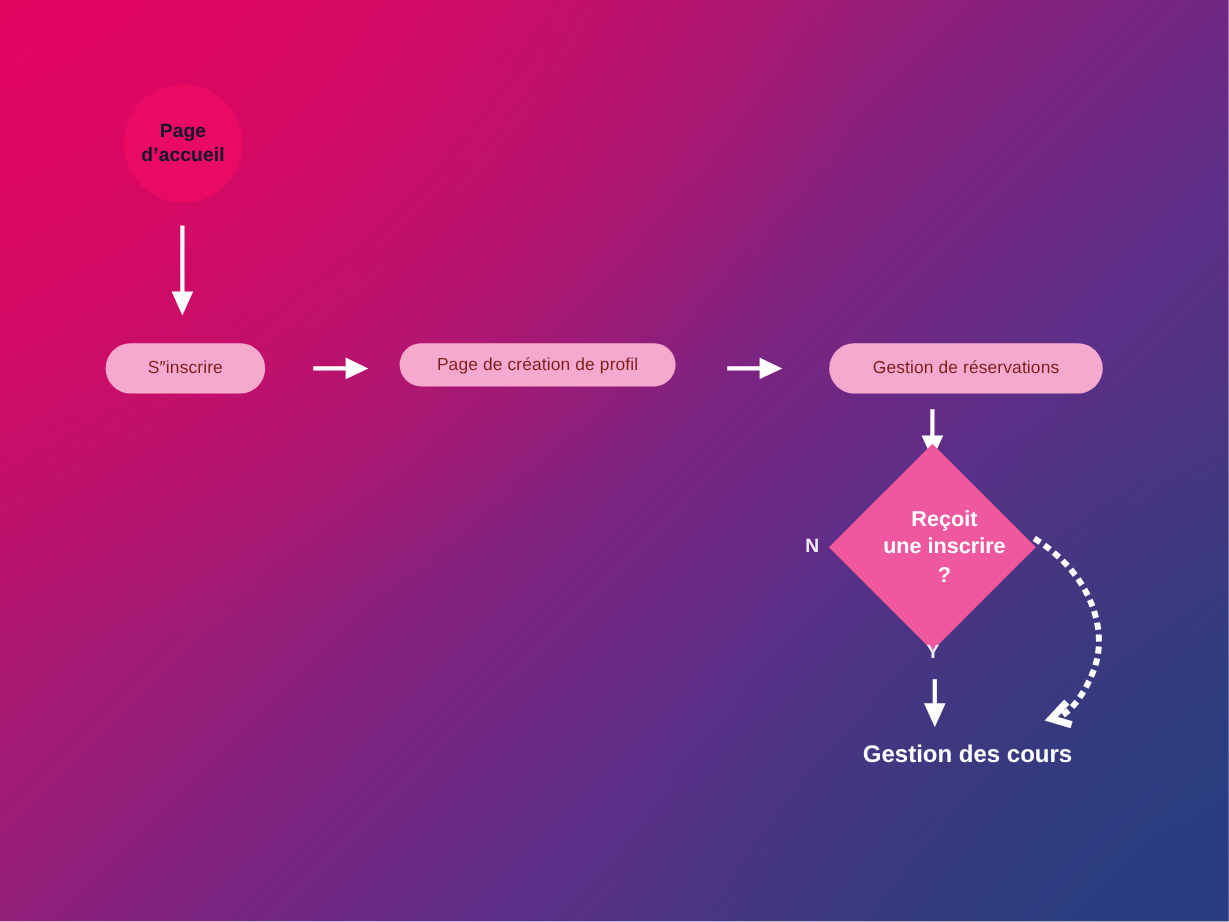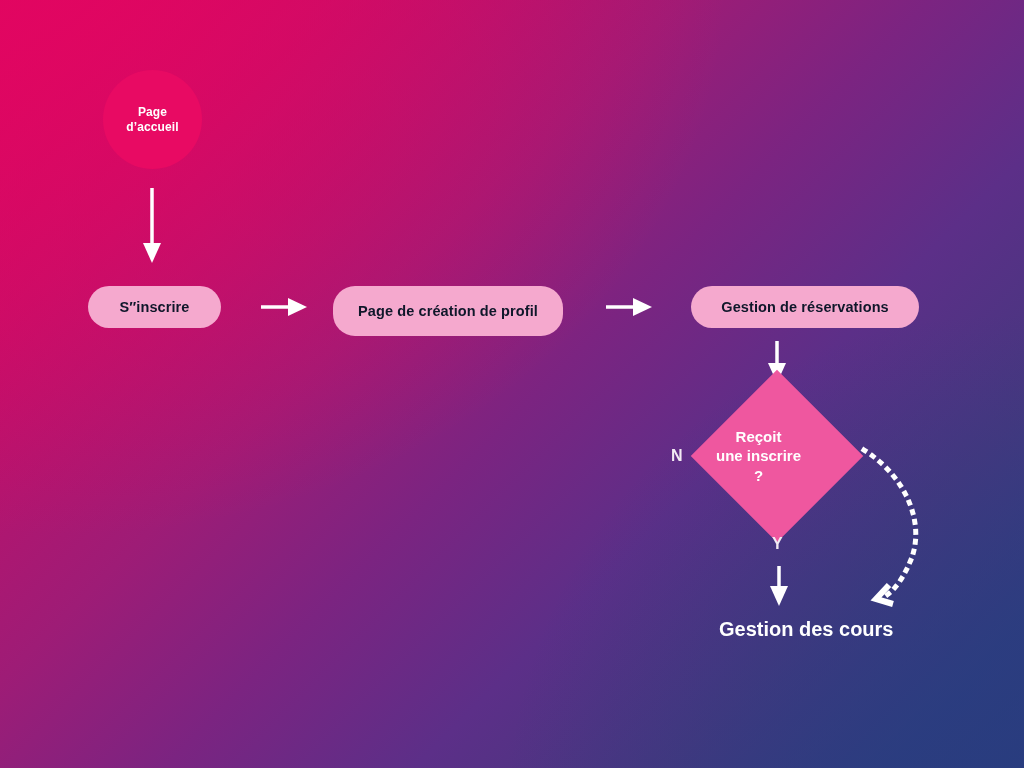--- a/index.html
+++ b/index.html
@@ -57,35 +57,35 @@
 
   
   .circle-node {
     border-radius: 50%;
     display: flex;
     align-items: center;
     justify-content: center;
     text-align: center;
     font-weight: bold;
     line-height: 1.25;
-    color: #ffffff;
-    font-size: 12px;
+    color: #0f172a;
+    font-size: 16px;
     letter-spacing: 0.1px;
   }
 
   
   .box-node {
     border-radius: 22px;
     display: flex;
     align-items: center;
     justify-content: center;
     text-align: left;
-    font-weight: bold;
+    font-weight: normal;
     font-size: 14.5px;
-    color: #0f172a;
+    color: #7f1d1d;
     padding: 0 16px;
     letter-spacing: 0.1px;
   }
 
   
   .diamond-wrap {
     position: absolute;
     z-index: 3;
   }
   .diamond-shape {
@@ -93,25 +93,25 @@
     left: 0; top: 0;
     width: 100%; height: 100%;
     transform: rotate(45deg);
   }
   .diamond-label {
     position: absolute;
     left: 0; top: 0;
     width: 100%; height: 100%;
     display: flex;
     align-items: center;
-    justify-content: flex-start;
+    justify-content: flex-end;
     text-align: center;
     font-weight: bold;
     color: #ffffff;
-    font-size: 15px;
+    font-size: 18px;
     line-height: 1.3;
   }
 
   
   .text-node {
     position: absolute;
     color: #ffffff;
     font-weight: bold;
     font-size: 20px;
     white-space: nowrap;
@@ -176,21 +176,21 @@
 
   <div class="node circle-node" style="left:103px; top:70px; width:99px; height:99px; background:#e80a63;">
     <div>
       <div>Page</div>
       <div>d’accueil</div>
     </div>
   </div>
 
   <div class="node box-node" style="left:88px; top:286px; width:133px; height:42px; background:#f5a9ce;">S″inscrire</div>
 
-  <div class="node box-node" style="left:333px; top:286px; width:230px; height:50px; background:#f5a9ce;">Page de création de profil</div>
+  <div class="node box-node" style="left:333px; top:286px; width:230px; height:36px; background:#f5a9ce;">Page de création de profil</div>
 
   <div class="node box-node" style="left:691px; top:286px; width:228px; height:42px; background:#f5a9ce;">Gestion de réservations</div>
 
   <div class="diamond-wrap" style="left:716px; top:395px; width:122px; height:122px;">
     <div class="diamond-shape" style="background:#ef579f;"></div>
     <div class="diamond-label">
       <div>
         <div>Reçoit</div>
         <div>une inscrire</div>
         <div>?</div>

